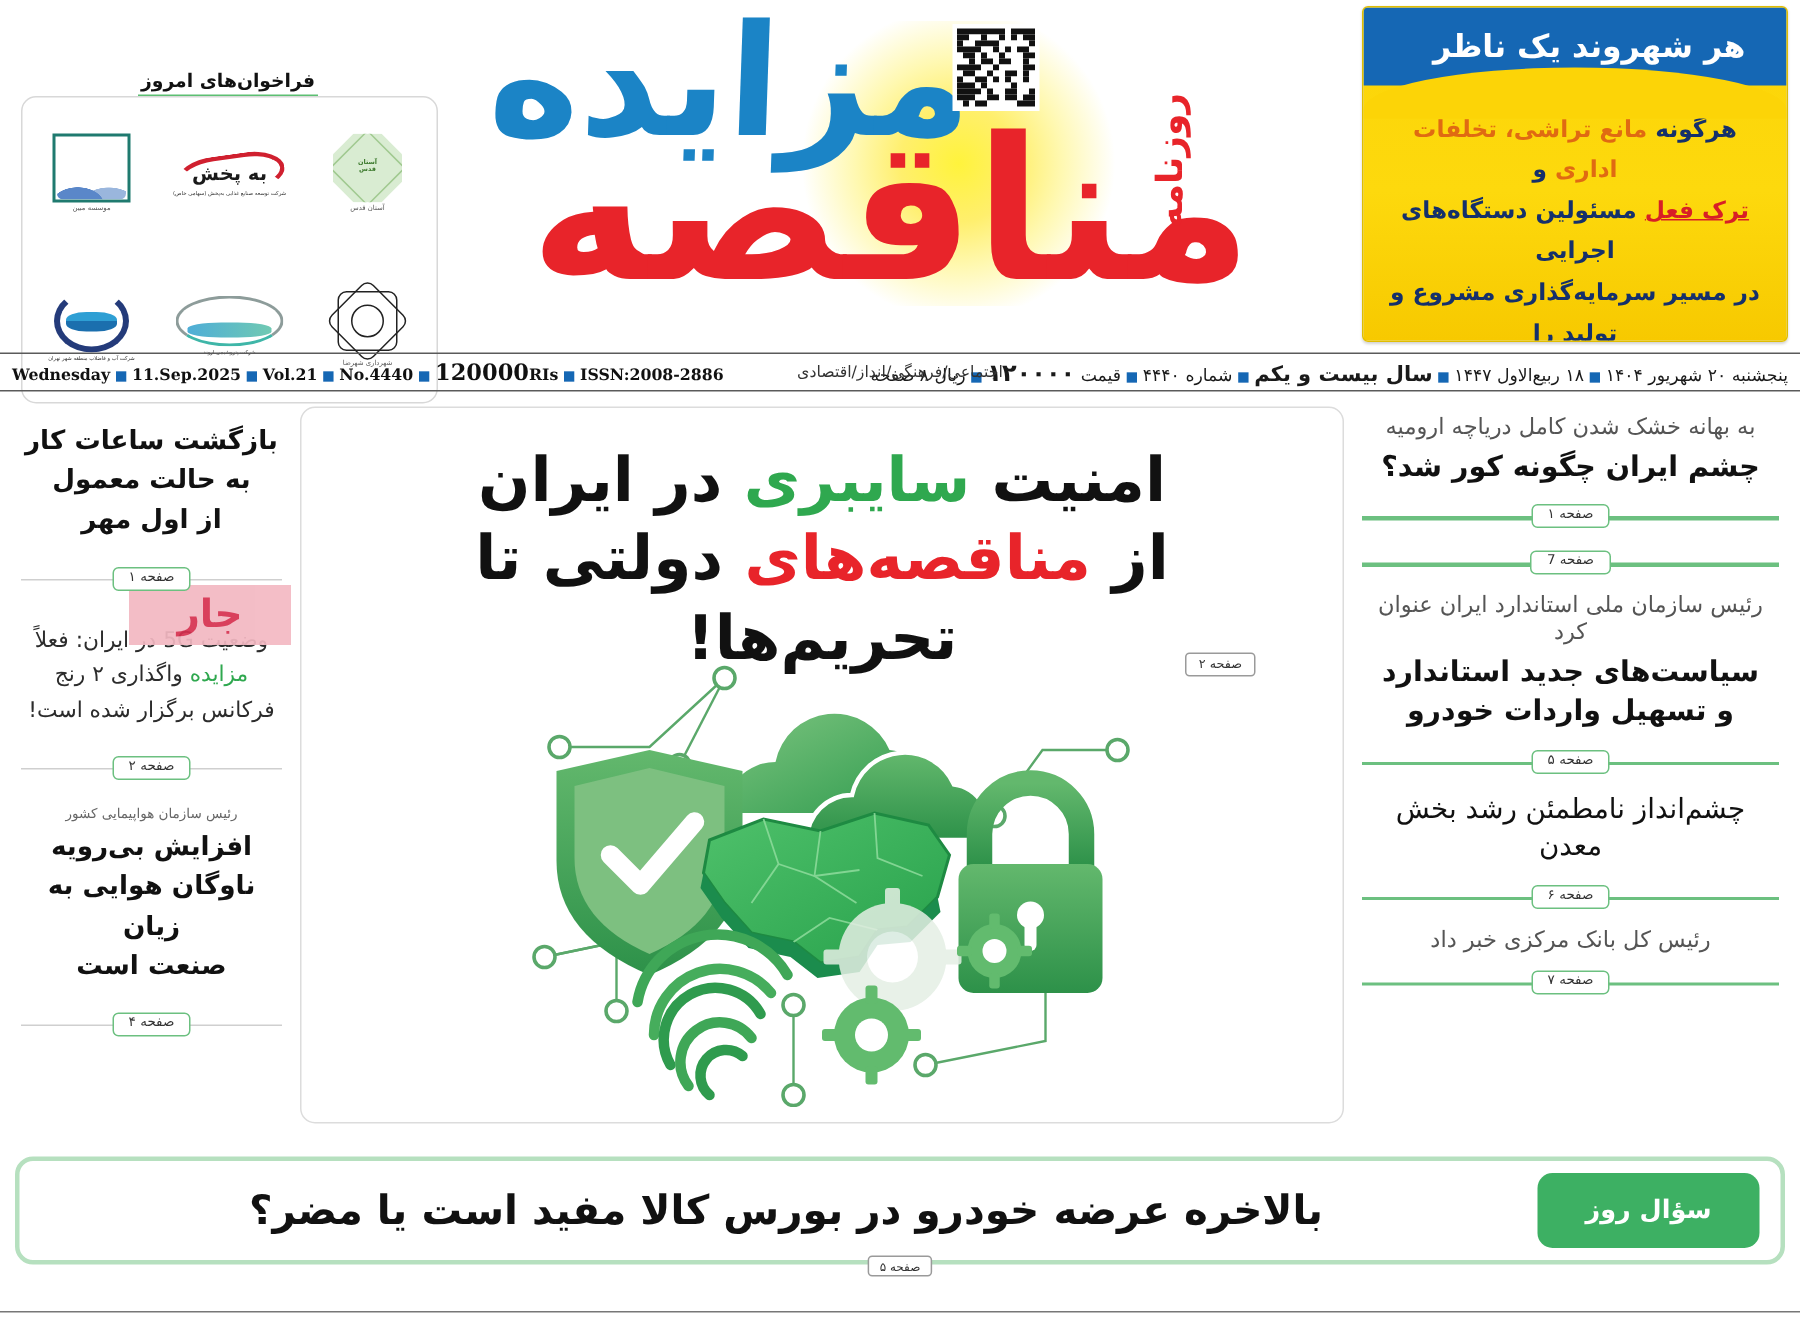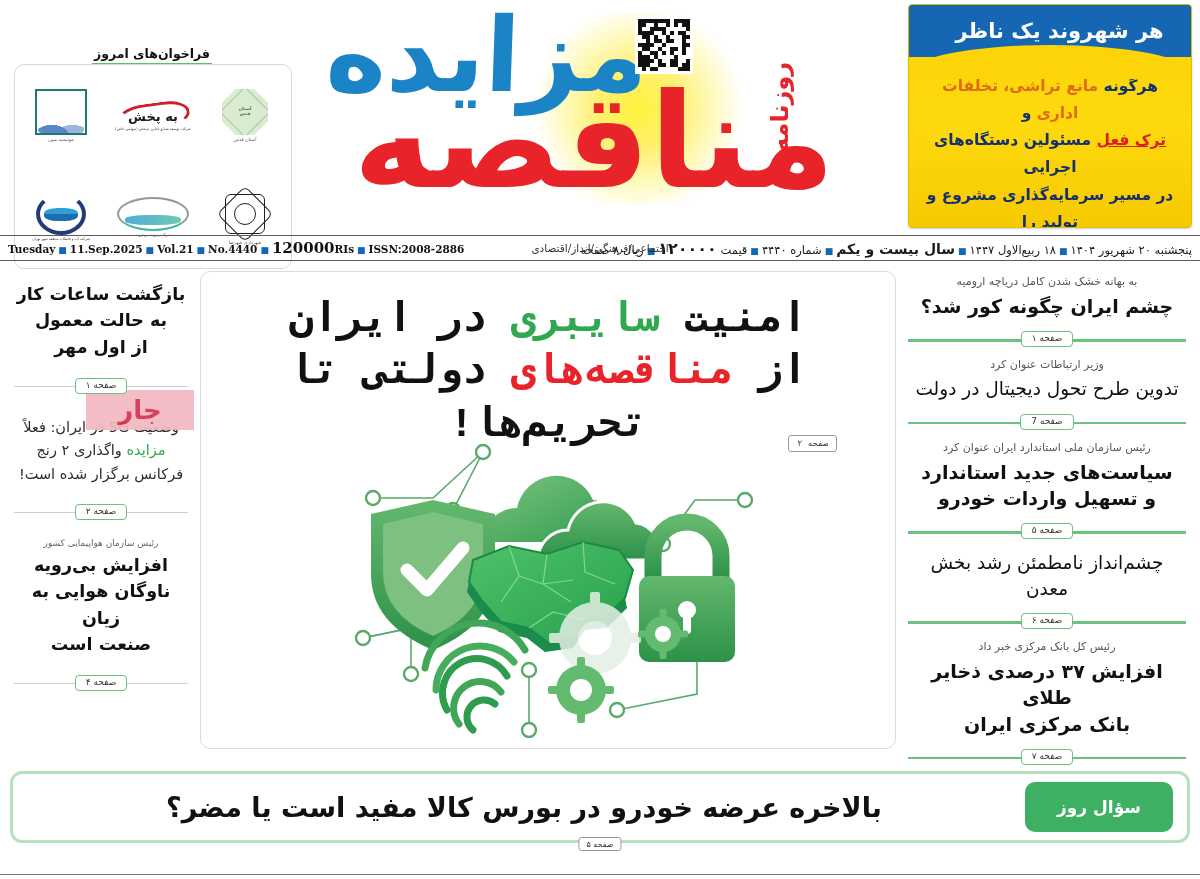--- a/index.html
+++ b/index.html
@@ -131,26 +131,26 @@
   .infobar .center-cats { position:absolute; left:50%; transform:translateX(-50%);
       font-size:10.5px; color:#333; }
   .infobar .en-side { position:absolute; left:8px; font-size:10.5px; color:#111;
       direction:ltr; font-family:"DejaVu Serif","Liberation Serif",serif; font-weight:bold; }
   .infobar .en-side .big { font-size:15px; }
 
   
   .main { position:relative; width:1200px; height:510px; display:flex; padding:10px 6px 0; gap:0; }
 
   .col-right { width:292px; padding:4px 8px 0 6px; }
-  .col-center { flex:1; padding:0 6px;font-family:Liberation Mono, monospace; }
+  .col-center { flex:1; padding:0 6px; }
   .col-left { width:188px; padding:4px 6px 0 8px; }
 
   
   .news { text-align:center; }
-  .news .kicker { font-size:11px; color:#555; margin-bottom:5px; }
+  .news .kicker { font-size:15px; color:#555; margin-bottom:5px; }
   .news .ttl { font-size:19px; font-weight:bold; color:#111; line-height:1.38; }
   .news .ttl.light { font-weight:normal; font-size:18.5px; }
   .sep { position:relative; height:22px; display:flex; align-items:center; justify-content:center; margin:9px 0 8px;}
   .sep::before { content:""; position:absolute; left:0; right:0; top:50%; height:2.5px; background:#6cc080; }
   .pagebadge {
     position:relative; z-index:2; background:#fff; border:1px solid #6cc080; border-radius:4px;
     font-size:9px; color:#333; padding:2px 10px; line-height:1.1;
   }
 
   
@@ -440,40 +440,36 @@
       </div>
     </div>
   </div>
 
   <div class="infobar">
     <div class="fa-side">
       <span>پنجشنبه ۲۰ شهریور ۱۴۰۴</span><span class="dot">■</span><span>۱۸ ربیع‌الاول ۱۴۴۷</span><span class="dot">■</span><b>سال بیست و یکم</b><span class="dot">■</span><span>شماره</span> <span>۴۴۴۰</span><span class="dot">■</span><span>قیمت</span> <span class="big-num">۱۲۰۰۰۰</span><span class="dot">■</span><span>ریال ۸ صفحه</span>
     </div>
     <div class="center-cats">اجتماعی/فرهنگی/انداز/اقتصادی</div>
     <div class="en-side">
-      <span>Tuesday</span><span class="dot">■</span><span>11.Sep.2025</span><span class="dot">■</span><span>Vol.21</span><span class="dot">■</span><span>No.4440</span><span class="dot">■</span><span class="big">120000</span><span>RIs</span><span class="dot">■</span><span>ISSN:2008-2886</span>
+      <span>Wednesday</span><span class="dot">■</span><span>11.Sep.2025</span><span class="dot">■</span><span>Vol.21</span><span class="dot">■</span><span>No.4440</span><span class="dot">■</span><span class="big">120000</span><span>RIs</span><span class="dot">■</span><span>ISSN:2008-2886</span>
     </div>
   </div>
 
   <div class="main">
 
     <div class="col-right">
 
       <div class="news">
         <div class="kicker">به بهانه خشک شدن کامل دریاچه ارومیه</div>
         <div class="ttl">چشم ایران چگونه کور شد؟</div>
       </div>
       <div class="sep">
         <span class="pagebadge">صفحه ۱</span>
       </div>
 
-      <div class="news">
-        <div class="kicker">وزیر ارتباطات عنوان کرد</div>
-        <div class="ttl light">تدوین طرح تحول دیجیتال در دولت</div>
-      </div>
       <div class="sep">
         <span class="pagebadge">صفحه 7</span>
       </div>
 
       <div class="news">
         <div class="kicker">رئیس سازمان ملی استاندارد ایران عنوان کرد</div>
         <div class="ttl" style="white-space:pre-line">سیاست‌های جدید استاندارد
 و تسهیل واردات خودرو</div>
       </div>
       <div class="sep">
@@ -482,22 +478,20 @@
 
       <div class="news">
         <div class="ttl light">چشم‌انداز نامطمئن رشد بخش معدن</div>
       </div>
       <div class="sep">
         <span class="pagebadge">صفحه ۶</span>
       </div>
 
       <div class="news">
         <div class="kicker">رئیس کل بانک مرکزی خبر داد</div>
-        <div class="ttl" style="white-space:pre-line">افزایش ۳۷ درصدی ذخایر طلای
-بانک مرکزی ایران</div>
       </div>
       <div class="sep">
         <span class="pagebadge">صفحه ۷</span>
       </div>
     </div>
 
     <div class="col-center">
       <div class="hero">
         <div class="hero-h1">
           <div><span>امنیت </span><span class="grn">سایبری</span><span> در ایران</span></div>

